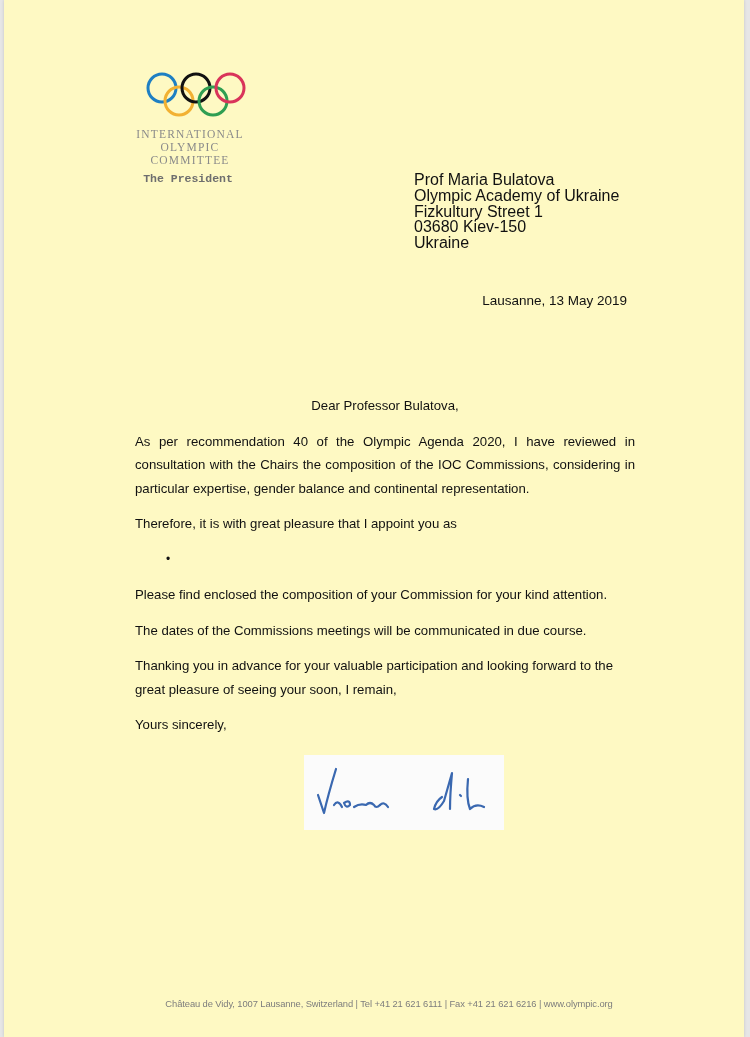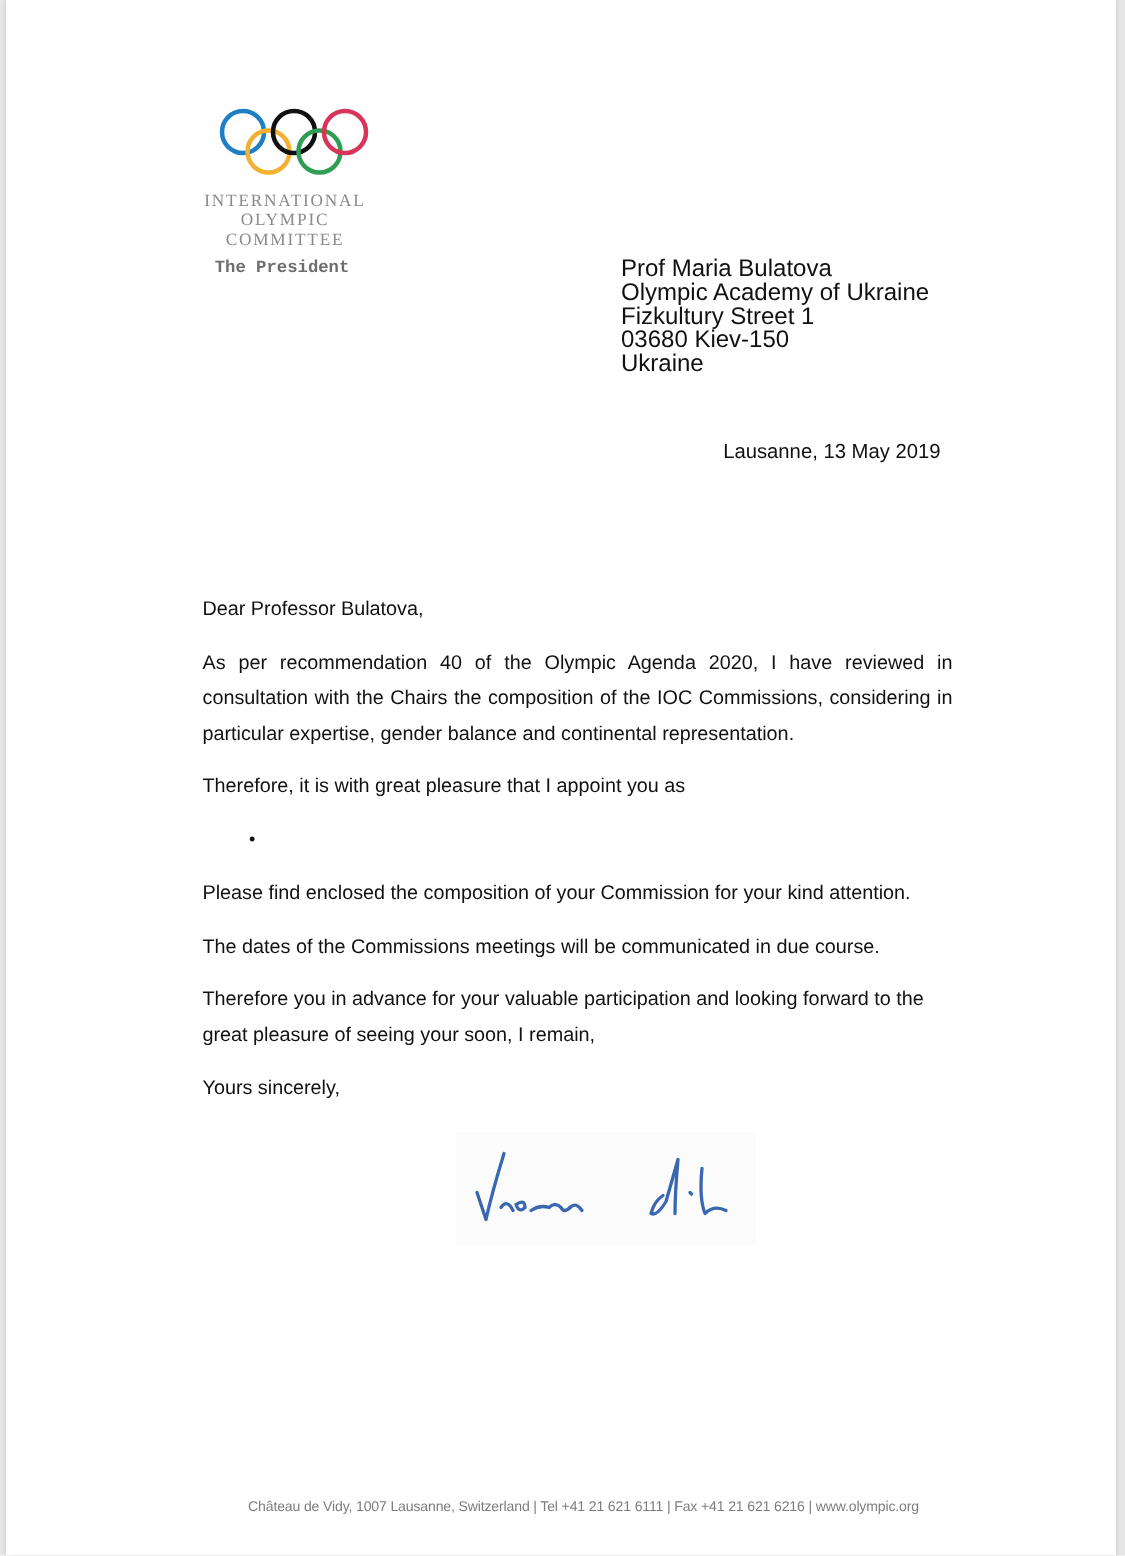--- a/index.html
+++ b/index.html
@@ -8,21 +8,21 @@
     background: #e6e6e6;
     position: relative;
     overflow: hidden;
     font-family: "Liberation Sans", sans-serif;
     color: #111;
   }
   .page {
     position: absolute;
     left: 4px; top: 0;
     width: 740px; height: 1037px;
-    background: #ffffff;
+    background: #fef9c3;
     box-shadow: 0 0 3px rgba(0,0,0,0.15);
   }
   .logo {
     position: absolute;
     left: 132px; top: 70px;
     width: 120px;
     text-align: center;
   }
   .rings { display: block; margin: 0 auto; }
   .org-line {
@@ -53,21 +53,21 @@
     font-size: 13.5px;
   }
   .body {
     position: absolute;
     left: 131px; top: 394px;
     width: 500px;
     font-size: 13.2px;
     line-height: 23.5px;
   }
   .body p { margin: 0 0 12px 0; }
-  .salutation { margin-bottom: 12px !important; }
+  .salutation { margin-bottom: 12px !important; text-align: center; }
   .justify { text-align: justify; }
   .bullet-row {
     display: flex;
     align-items: flex-start;
     margin: 0 0 12px 0;
   }
   .bullet-dot {
     width: 53px;
     padding-left: 31px;
     box-sizing: border-box;
@@ -122,21 +122,21 @@
 
   <div class="body">
     <p class="salutation">Dear Professor Bulatova,</p>
     <p class="justify">As per recommendation 40 of the Olympic Agenda 2020, I have reviewed in consultation with the Chairs the composition of the IOC Commissions, considering in particular expertise, gender balance and continental representation.</p>
     <p>Therefore, it is with great pleasure that I appoint you as</p>
     <div class="bullet-row">
       <span class="bullet-dot">•</span>
     </div>
     <p>Please find enclosed the composition of your Commission for your kind attention.</p>
     <p>The dates of the Commissions meetings will be communicated in due course.</p>
-    <p>Therefore you in advance for your valuable participation and looking forward to the great pleasure of seeing your soon, I remain,</p>
+    <p>Thanking you in advance for your valuable participation and looking forward to the great pleasure of seeing your soon, I remain,</p>
     <p>Yours sincerely,</p>
   </div>
 
   <div class="signature">
     <svg width="200" height="75" viewBox="0 0 200 75">
       <g id="sig-strokes" fill="none" stroke-width="2.2" stroke-linecap="round" stroke-linejoin="round" stroke="#3a68b0">
         <path d="M14 40 Q18 52 20 58 Q24 40 32 14"></path>
         <path d="M30 50 Q34 44 38 52"></path>
         <path d="M40 48 Q46 44 46 50 Q42 54 40 48"></path>
         <path d="M50 52 Q56 48 62 50 Q66 46 70 50 Q72 54 76 50"></path>

